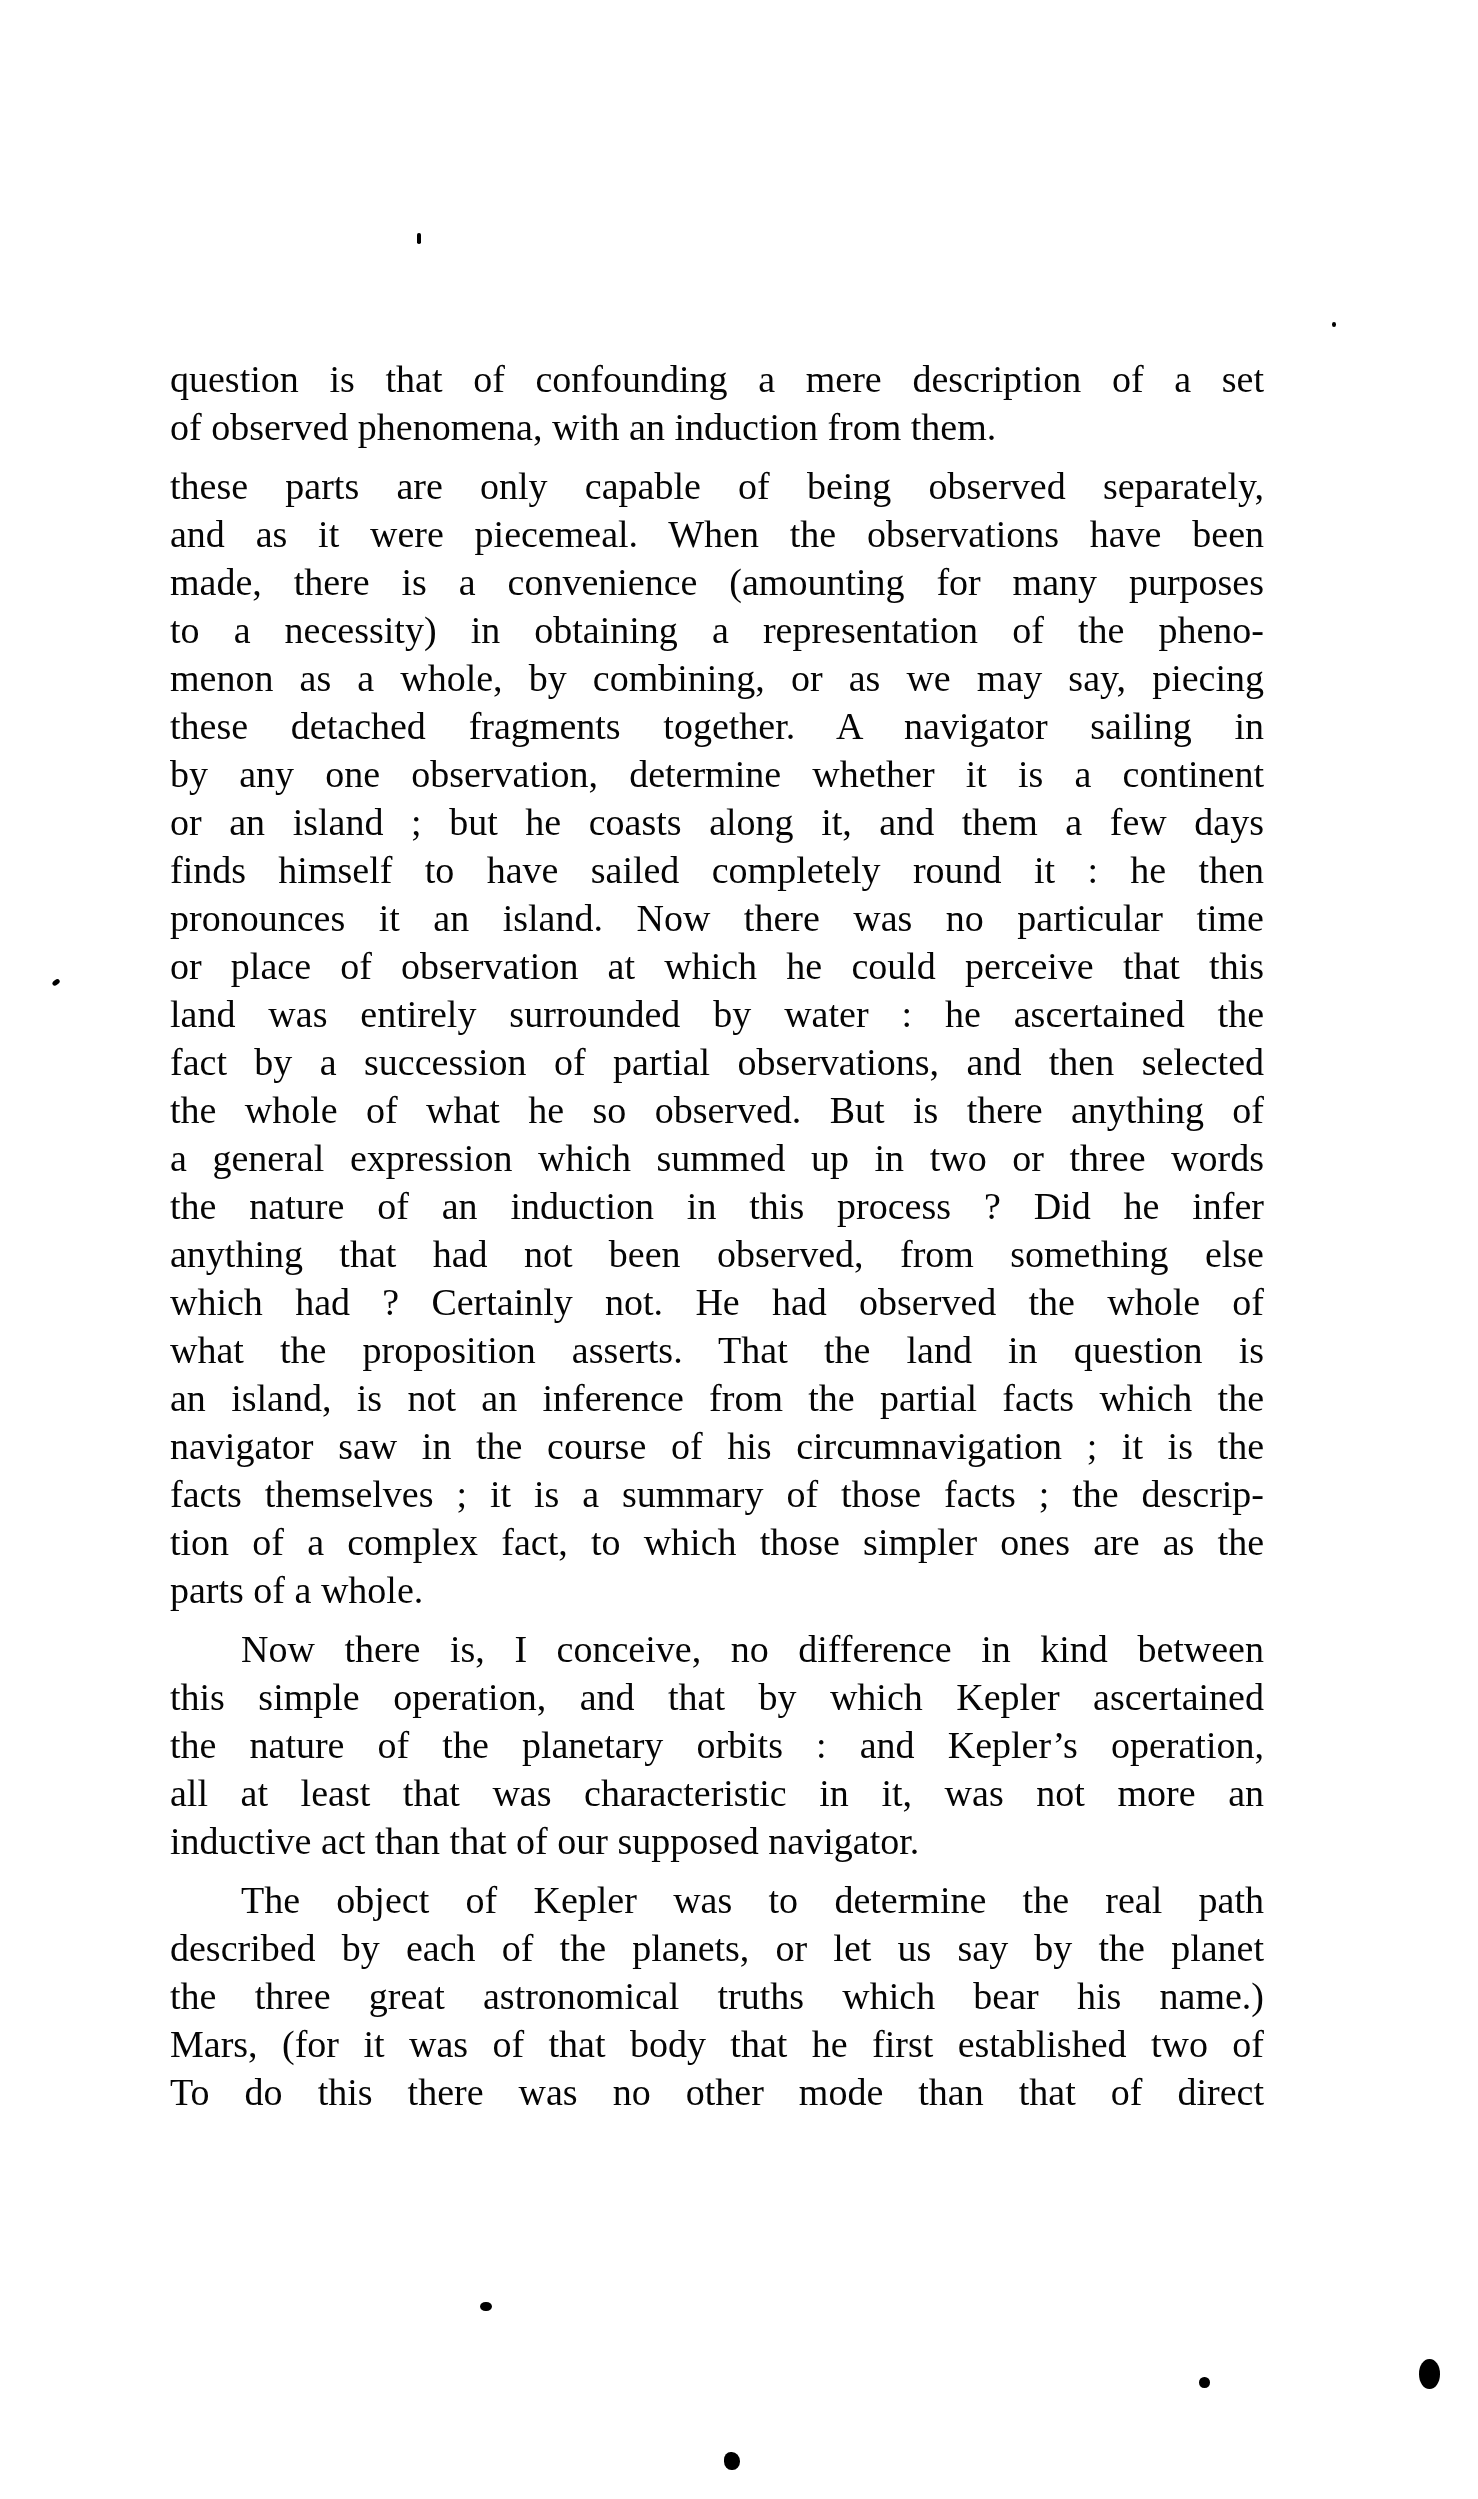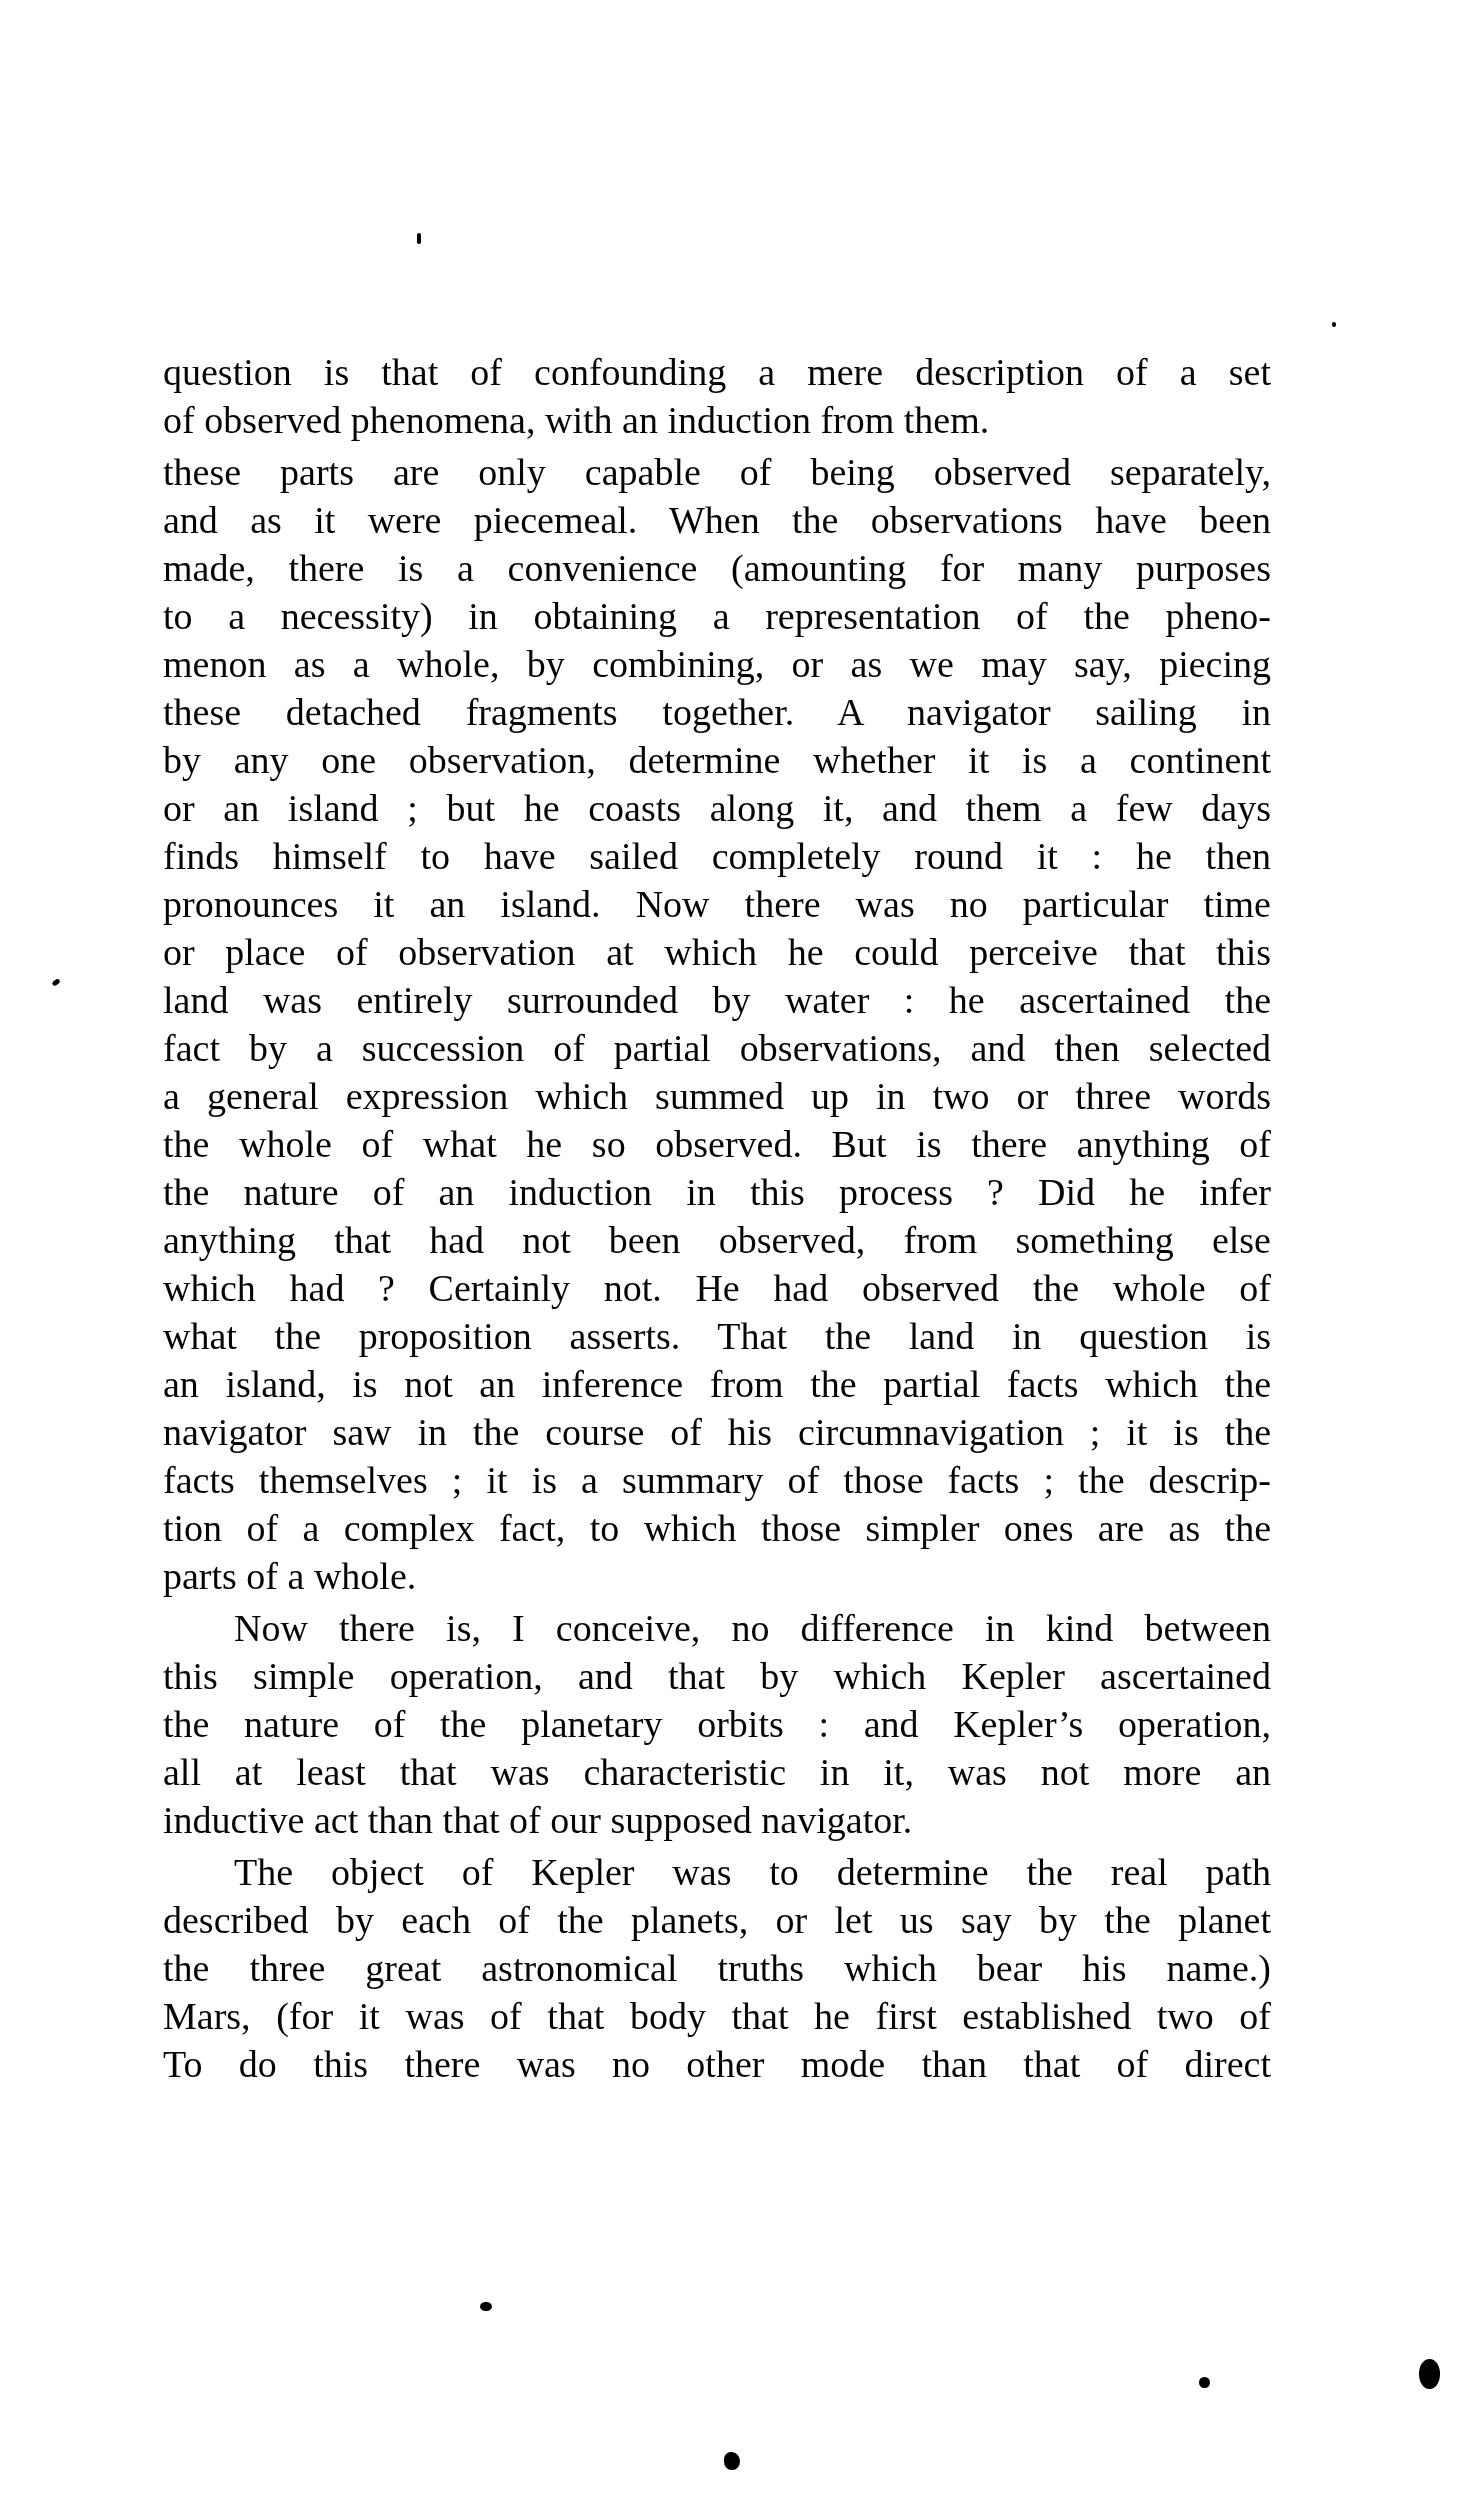--- a/index.html
+++ b/index.html
@@ -43,21 +43,21 @@
     letter-spacing: 1.2px;
   }
 
   
   .body-text {
     position: absolute;
     left: 159px;
     top: 344px;
     width: 1116px;
   }
-  .para { margin: 4px; padding: 0; }
+  .para { margin: 11px; padding: 0; }
   .line {
     height: 48px;
     line-height: 48px;
     font-size: 38px;
     text-align: justify;
     text-align-last: justify;
     text-justify: inter-word;
     box-sizing: border-box;
   }
   .line.end { text-align-last: left; }
@@ -97,22 +97,22 @@
       <div class="line">to a necessity) in obtaining a representation of the pheno-</div>
       <div class="line">menon as a whole, by combining, or as we may say, piecing</div>
       <div class="line">these detached fragments together.  A navigator sailing in</div>
       <div class="line">by any one observation, determine whether it is a continent</div>
       <div class="line">or an island ; but he coasts along it, and them a few days</div>
       <div class="line">finds himself to have sailed completely round it : he then</div>
       <div class="line">pronounces it an island.  Now there was no particular time</div>
       <div class="line">or place of observation at which he could perceive that this</div>
       <div class="line">land was entirely surrounded by water : he ascertained the</div>
       <div class="line">fact by a succession of partial observations, and then selected</div>
+      <div class="line">the whole of what he so observed.  But is there anything of</div>
       <div class="line">a general expression which summed up in two or three words</div>
-      <div class="line">the whole of what he so observed.  But is there anything of</div>
       <div class="line">the nature of an induction in this process ?  Did he infer</div>
       <div class="line">anything that had not been observed, from something else</div>
       <div class="line">which had ?  Certainly not.  He had observed the whole of</div>
       <div class="line">what the proposition asserts.  That the land in question is</div>
       <div class="line">an island, is not an inference from the partial facts which the</div>
       <div class="line">navigator saw in the course of his circumnavigation ;  it is the</div>
       <div class="line">facts themselves ;  it is a summary of those facts ;  the descrip-</div>
       <div class="line">tion of a complex fact, to which those simpler ones are as the</div>
       <div class="line end">parts of a whole.</div>
     </div>

